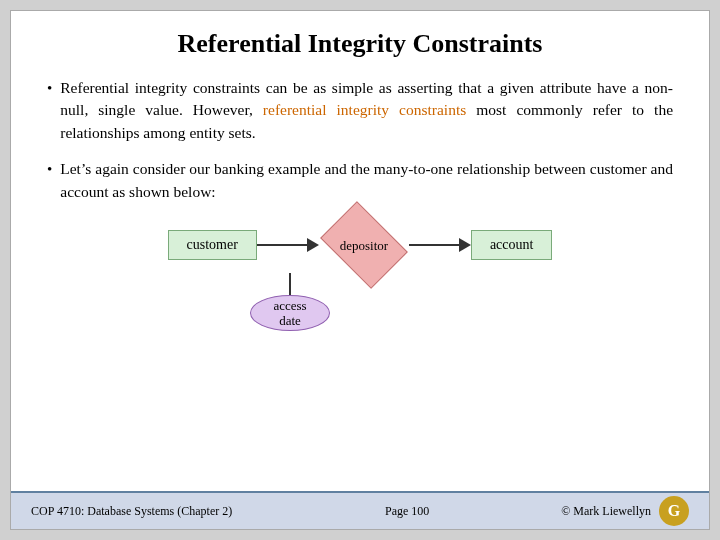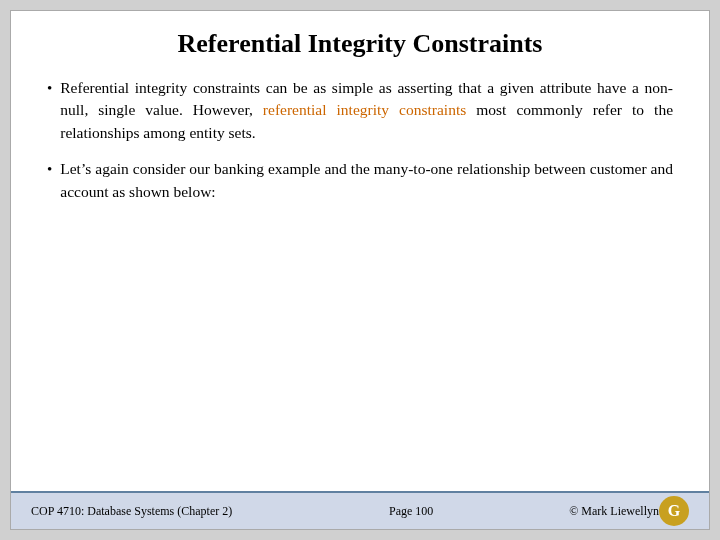--- a/index.html
+++ b/index.html
@@ -177,21 +177,21 @@
 
     .footer-center {
       font-size: 12px;
       color: #000;
       margin-left: 21px;
     }
 
     .footer-right {
       display: flex;
       align-items: center;
-      gap: 0;
+      gap: 8px;
       font-size: 12px;
       color: #000;
     }
 
     .footer-logo {
       width: 30px;
       height: 30px;
       background: #c8a020;
       border-radius: 50%;
       display: flex;
@@ -219,20 +219,44 @@
       </div>
     </div>
 
     <div class="bullet-section">
       <div class="bullet-item">
         <span class="bullet-dot">•</span>
         <span>Let’s again consider our banking example and the many-to-one relationship between customer and account as shown below:</span>
       </div>
     </div>
 
+    <div class="er-diagram">
+      <div class="er-row">
+
+        <div class="er-entity">customer</div>
+
+        <div class="er-line"></div>
+        <div class="er-arrow-right"></div>
+
+        <div class="er-relationship-wrap">
+          <div class="er-diamond"></div>
+          <span class="er-diamond-label">depositor</span>
+        </div>
+
+        <div class="er-line"></div>
+        <div class="er-arrow-right"></div>
+
+        <div class="er-entity">account</div>
+      </div>
+
+      <div style="position:relative; display:flex; flex-direction:column; align-items:center; margin-top:0; margin-left:-140px;">
+        <div class="er-vert-line"></div>
+        <div class="er-ellipse">access<br>date</div>
+      </div>
+    </div>
 
   </div>
 
   <div class="slide-footer">
     <span class="footer-left">COP 4710: Database Systems  (Chapter 2)</span>
     <span class="footer-center">Page 100</span>
     <div class="footer-right">
       <span>© Mark Liewellyn</span>
       <div class="footer-logo">G</div>
     </div>

